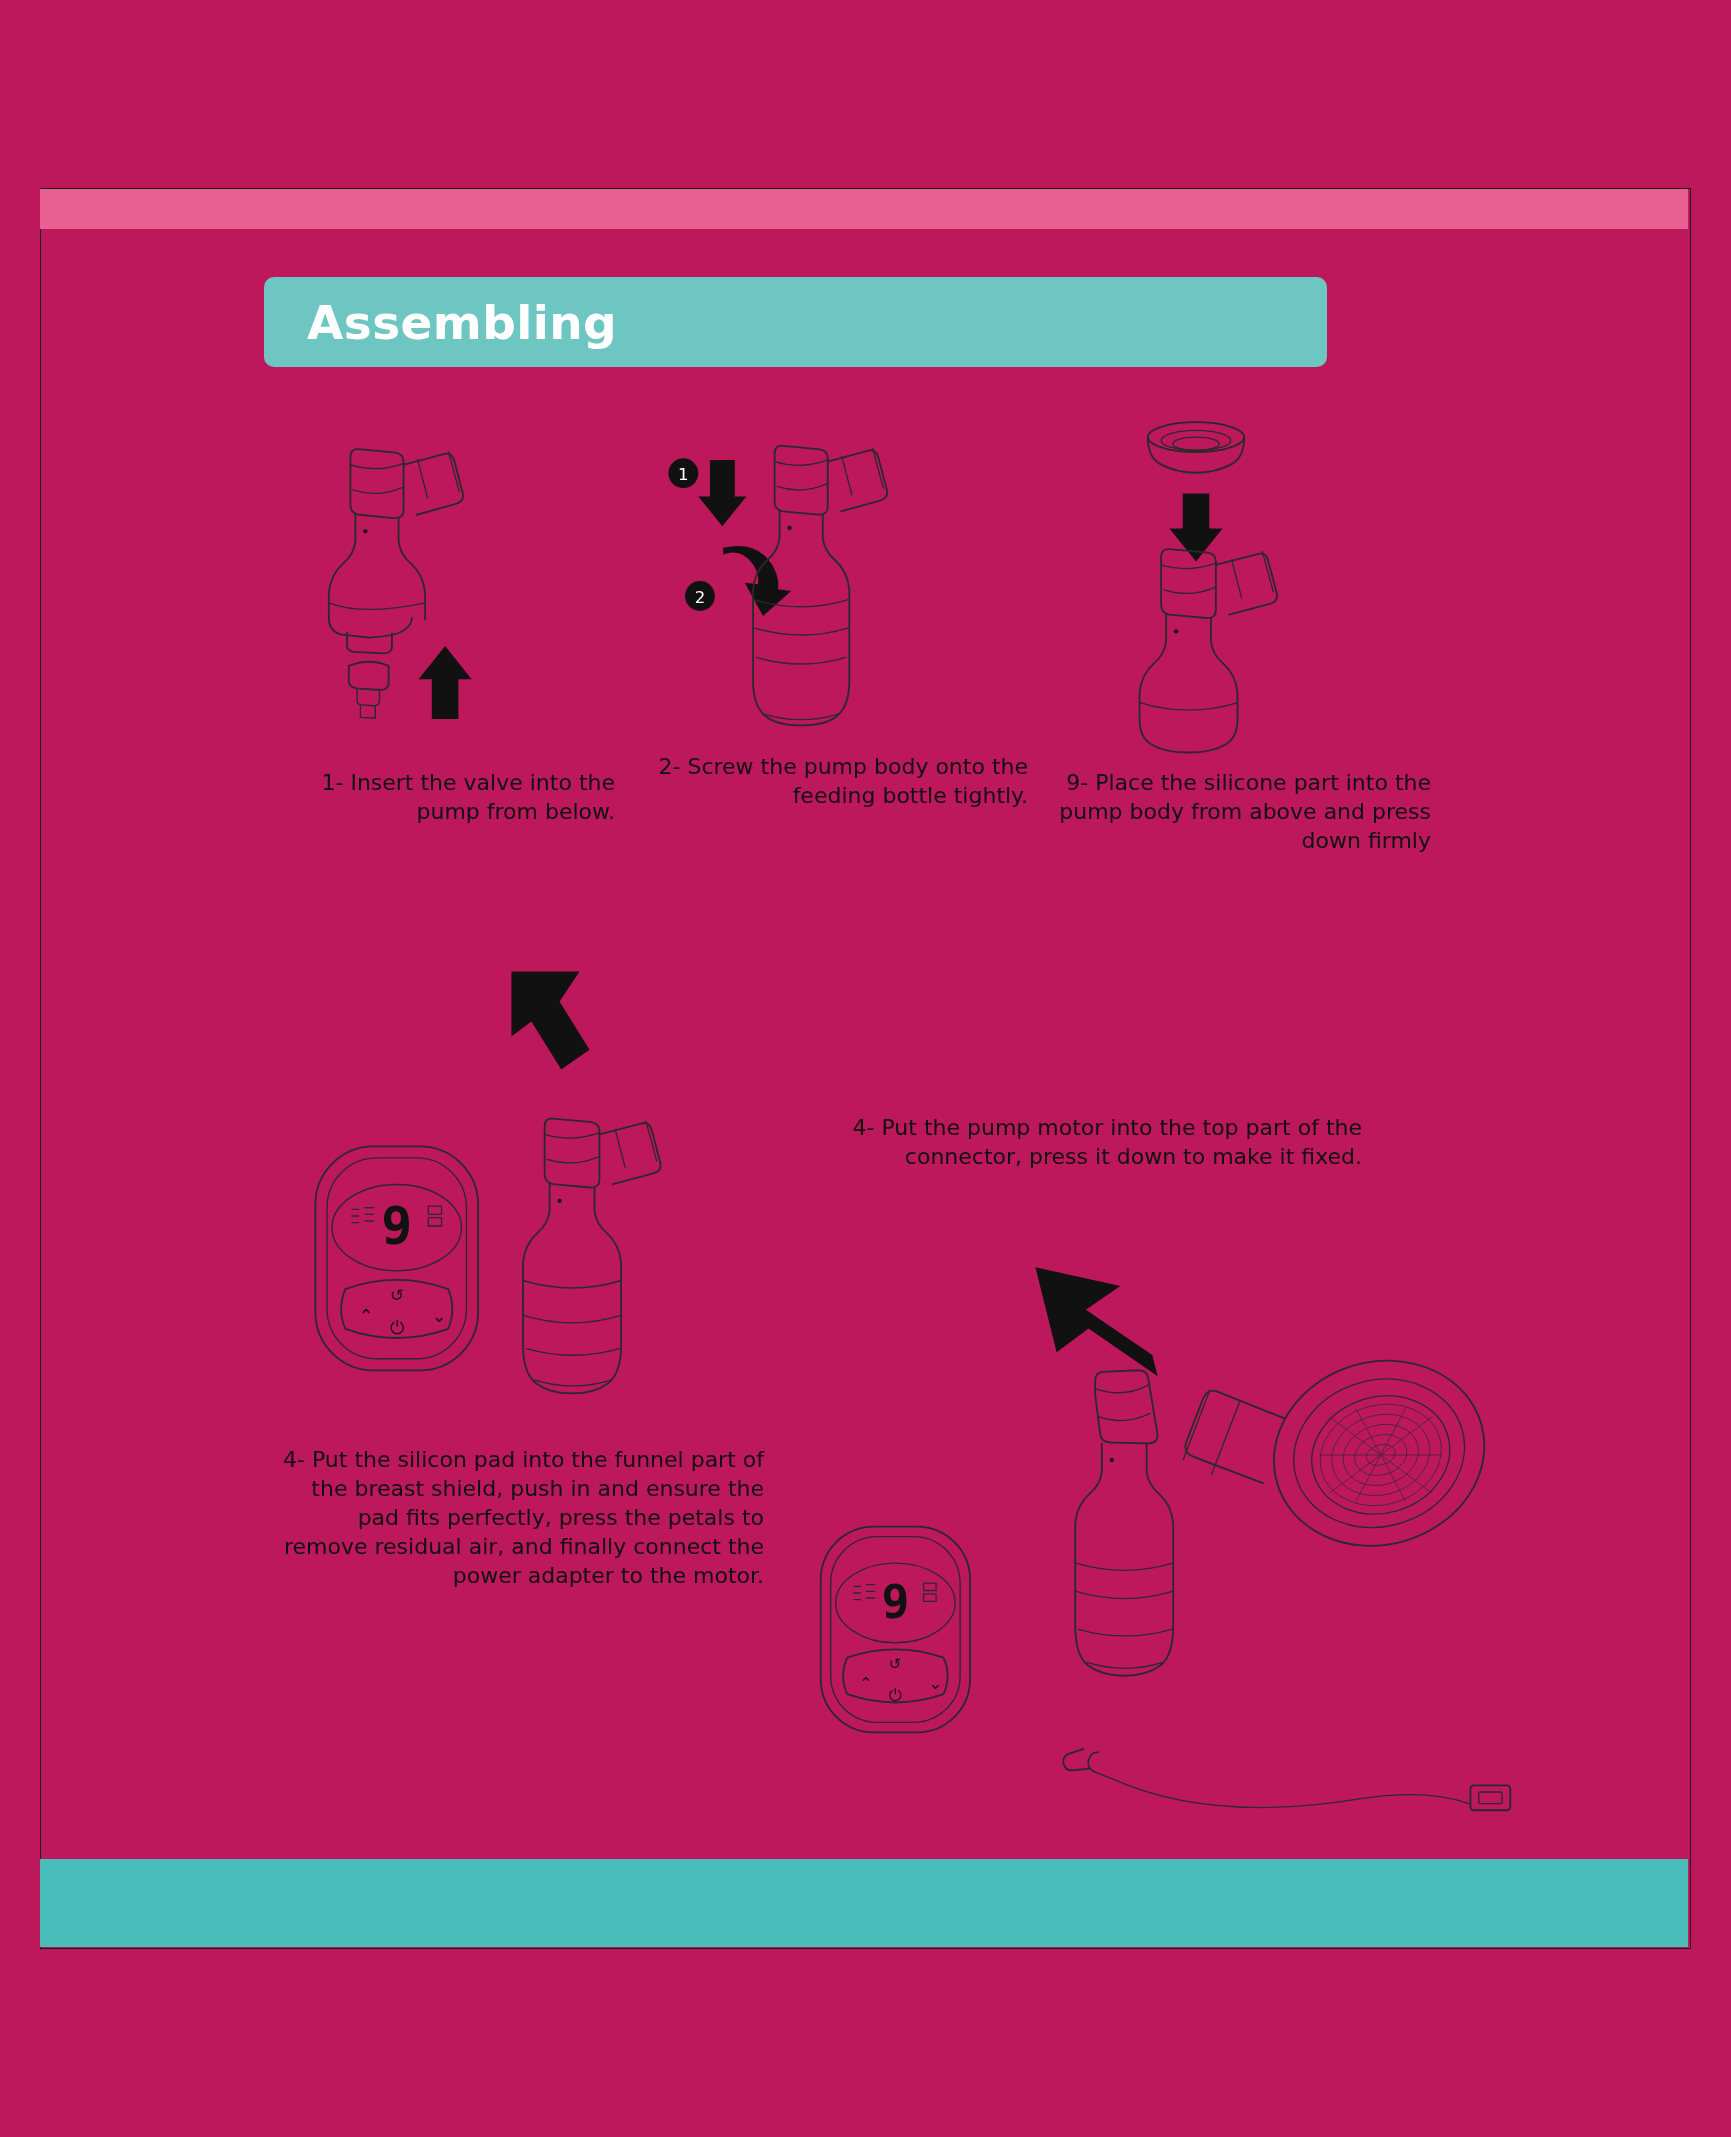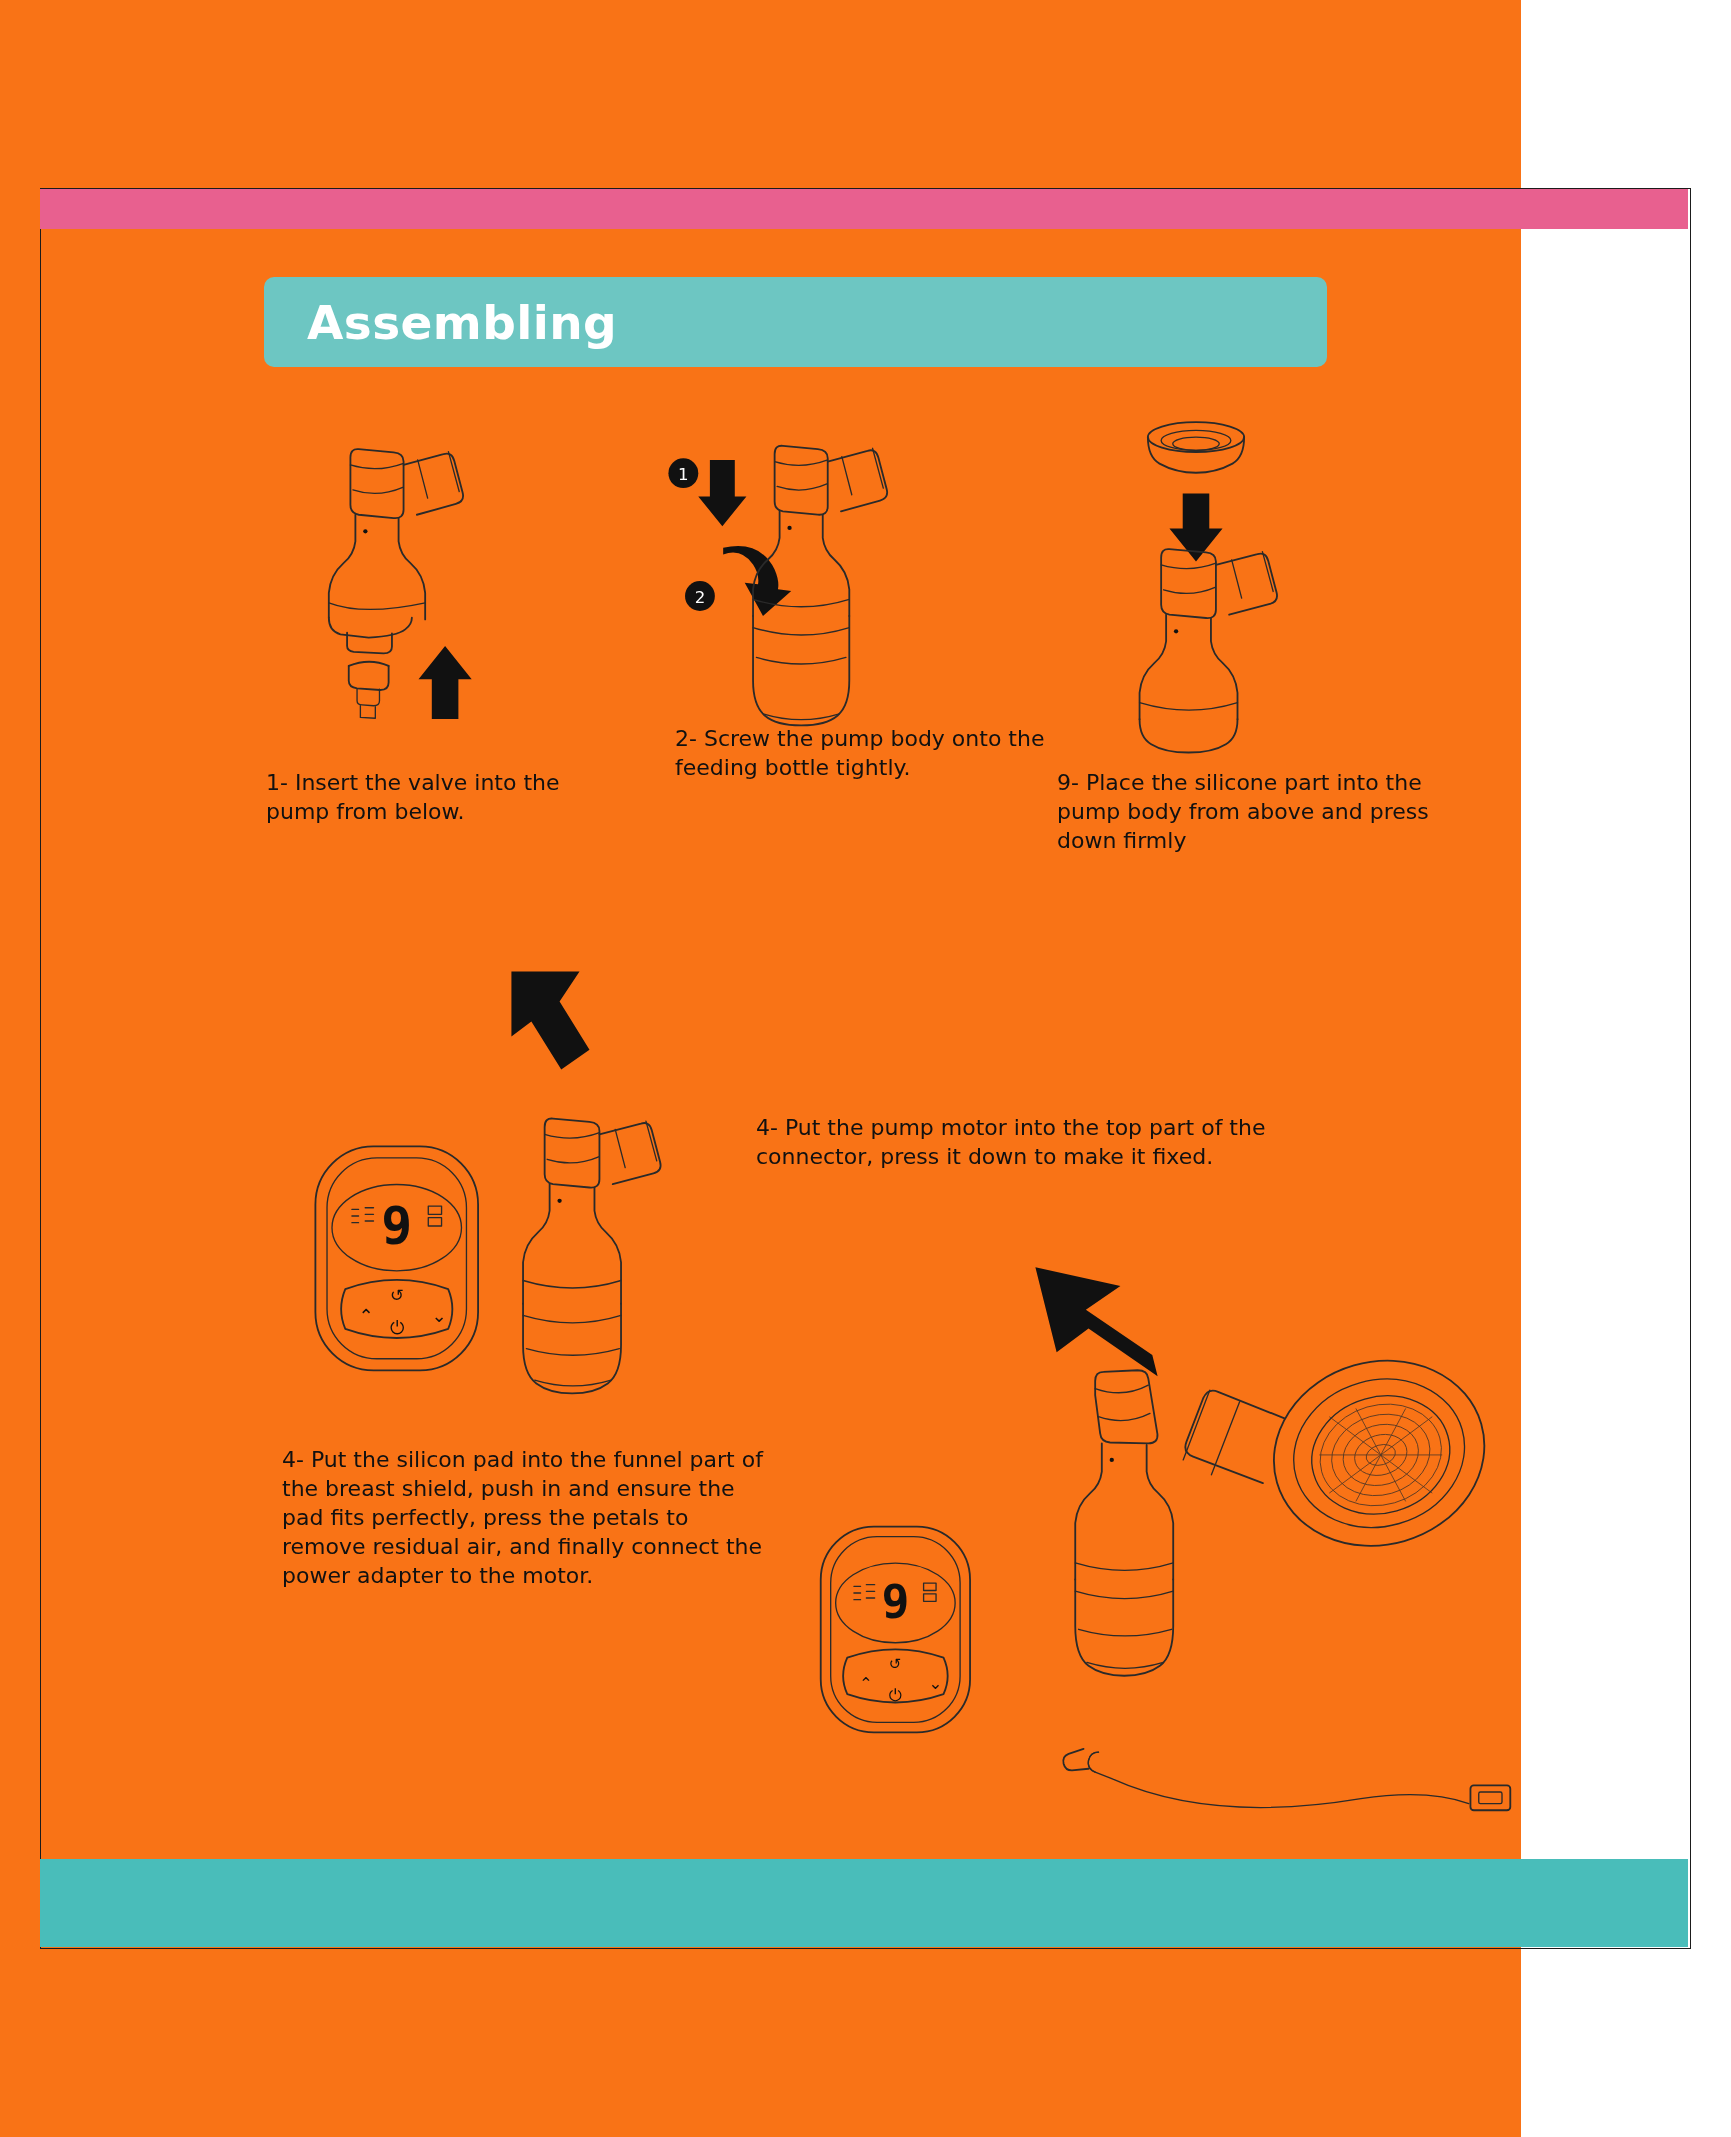--- a/index.html
+++ b/index.html
@@ -10,23 +10,24 @@
   body {
     width: 1731px;
     height: 2137px;
     font-family: "DejaVu Sans", sans-serif;
     position: relative;
     overflow: hidden;
   }
   .page {
     position: absolute;
     left: 0; top: 0;
-    width: 1521px;
+    width: 1731px;
     height: 2137px;
-    background: #f97316;
+    background: #be185d;
+    text-align: right;
   }
   
   .frame {
     position: absolute;
     left: 40px;
     top: 188px;
     width: 1651px;
     height: 1761px;
     border: 1.7px solid #1b1b1b;
     box-sizing: border-box;
@@ -68,21 +69,21 @@
   }
   .caption {
     position: absolute;
     color: #111111;
     font-size: 22px;
     line-height: 1.32;
     font-family: "DejaVu Sans", sans-serif;
     white-space: pre-line;
   }
   .cap1 { left: 266px; top: 768px; width: 349px; }
-  .cap2 { left: 646px; top: 724px; width: 382px; margin-left: 29px; }
+  .cap2 { left: 646px; top: 752px; width: 382px; }
   .cap3 { left: 1057px; top: 768px; width: 374px; }
   .cap4 { left: 756px; top: 1113px; width: 606px; }
   .cap5 { left: 282px; top: 1445px; width: 482px; }
 
   .art { position: absolute; }
 
   svg { display: block; }
   .ln { fill: none; stroke: #2a2a2a; stroke-width: 2.2; stroke-linecap: round; stroke-linejoin: round; }
   .ln-thin { fill: none; stroke: #2a2a2a; stroke-width: 1.6; stroke-linecap: round; stroke-linejoin: round; }
   .fillblack { fill: #111111; stroke: none; }

